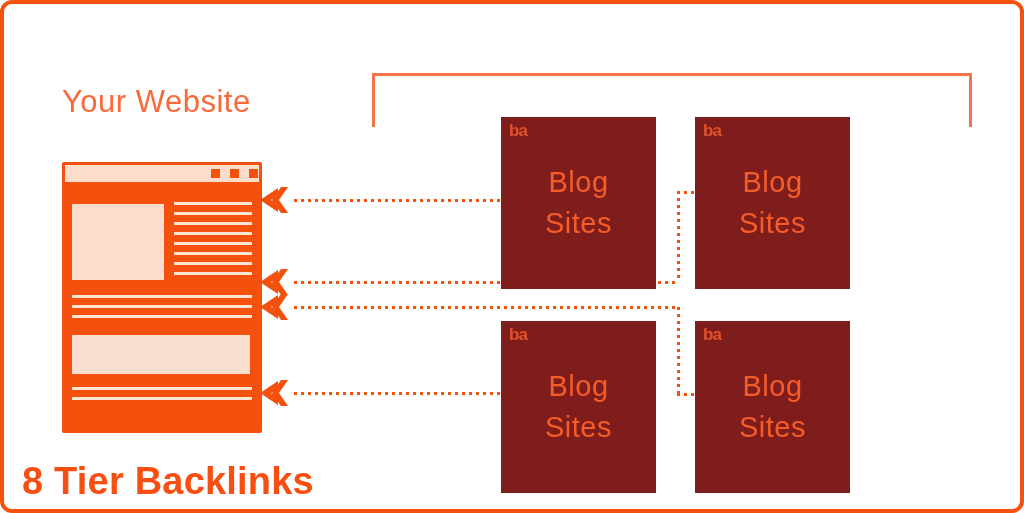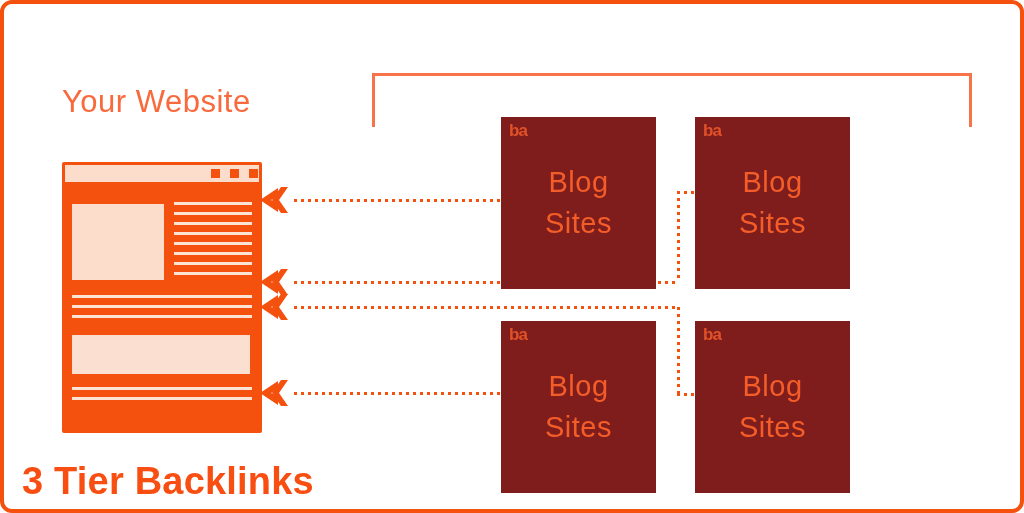--- a/index.html
+++ b/index.html
@@ -141,15 +141,15 @@
     <span class="ba">ba</span>
     <div class="blabel">Blog
 Sites</div>
   </div>
   <div class="bbox" style="left:691px;top:317px;">
     <span class="ba">ba</span>
     <div class="blabel">Blog
 Sites</div>
   </div>
 
-  <div class="tier-title">3 Tier Backlinks</div>
+  <div class="tier-title">8 Tier Backlinks</div>
 
 </div>
 
 </body></html>

